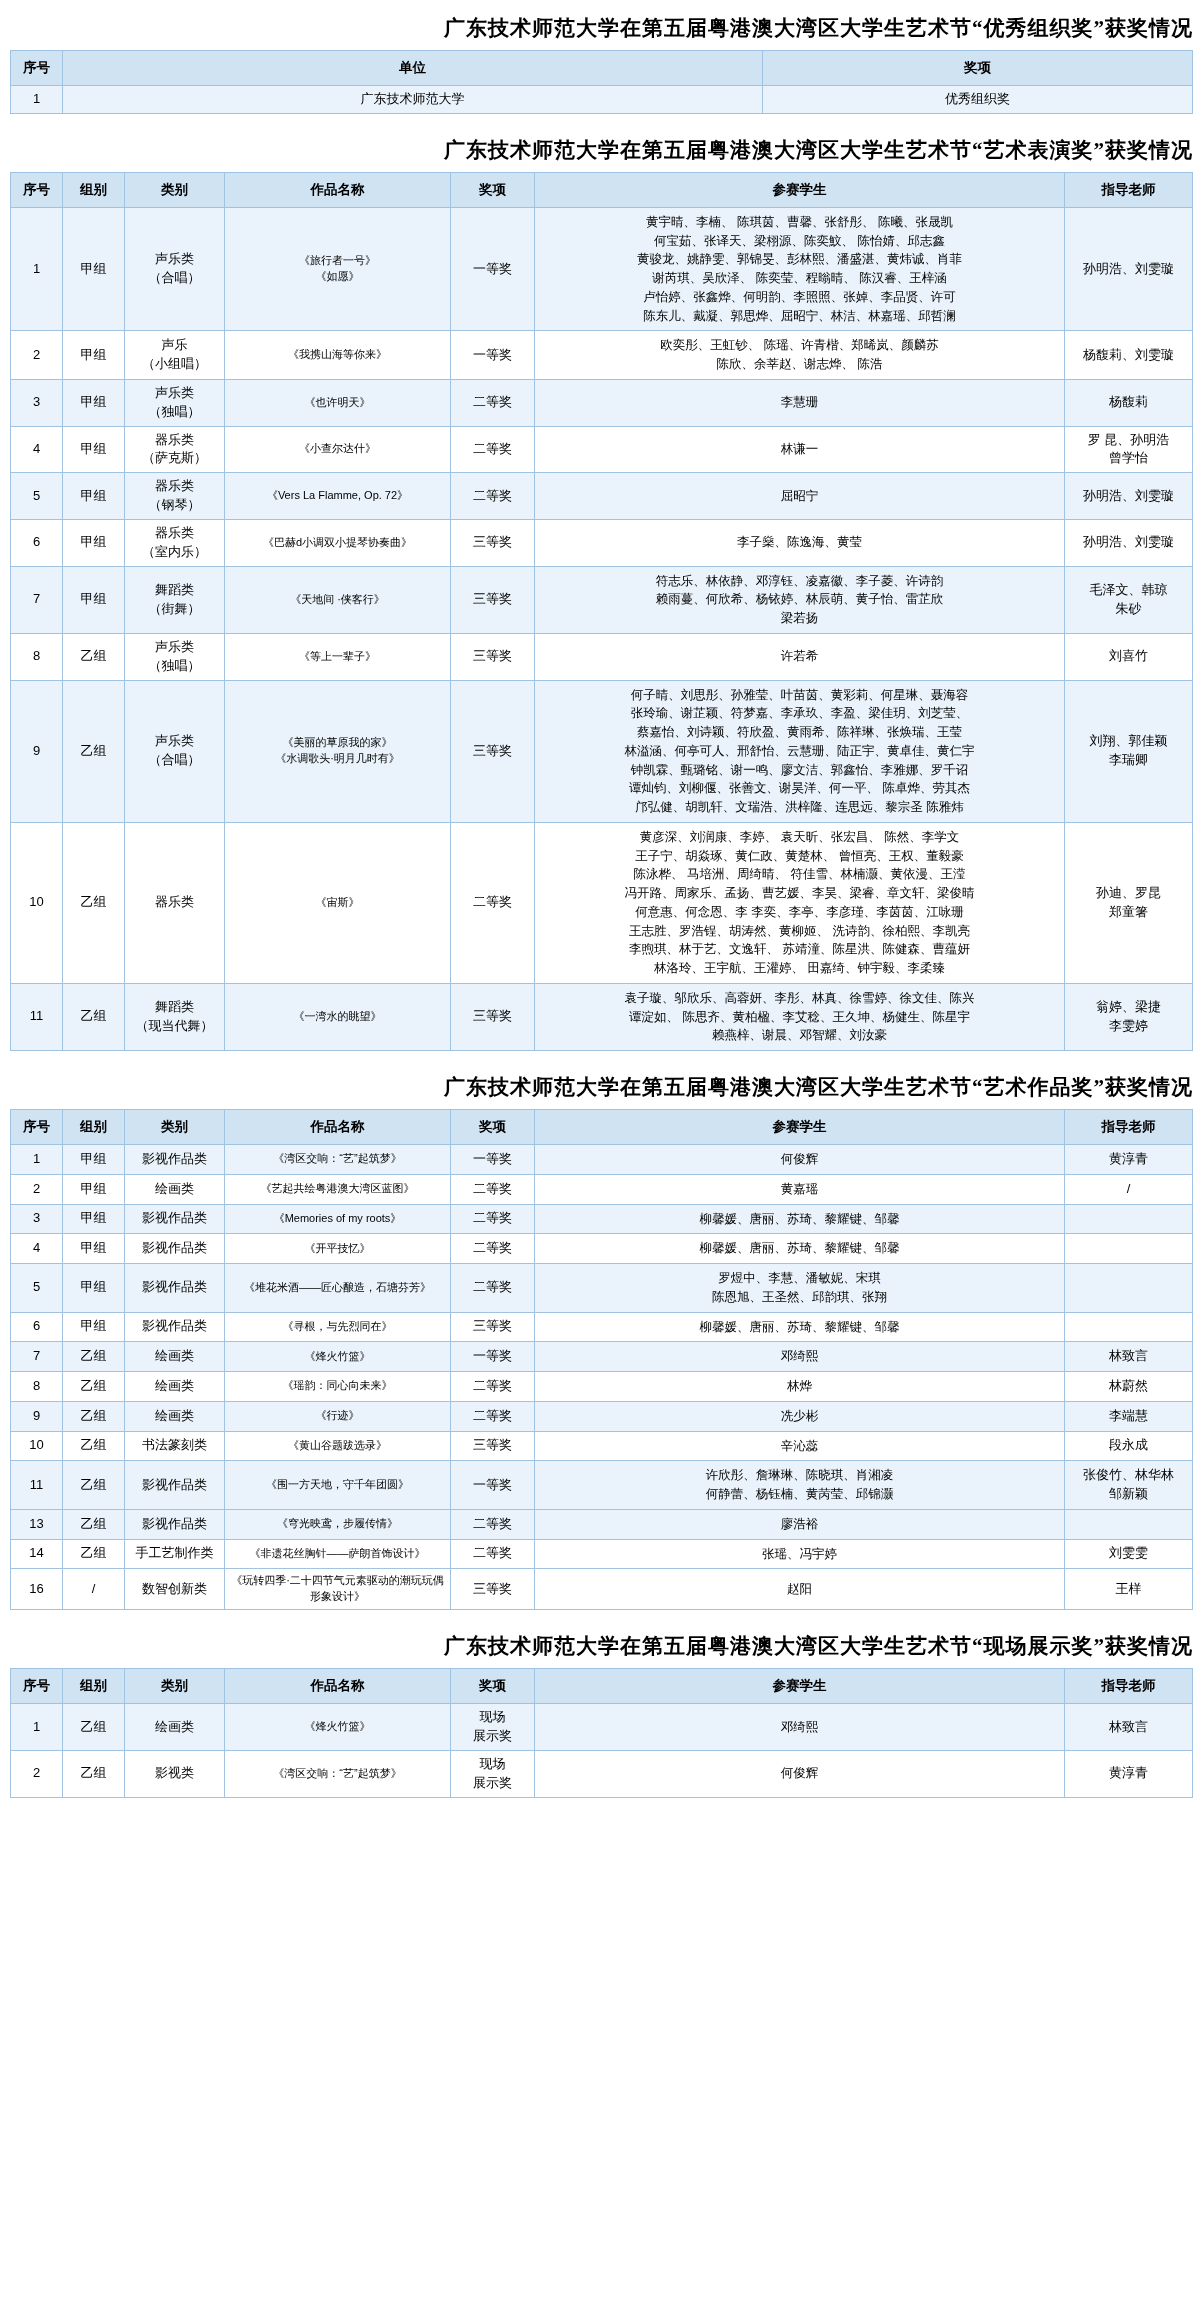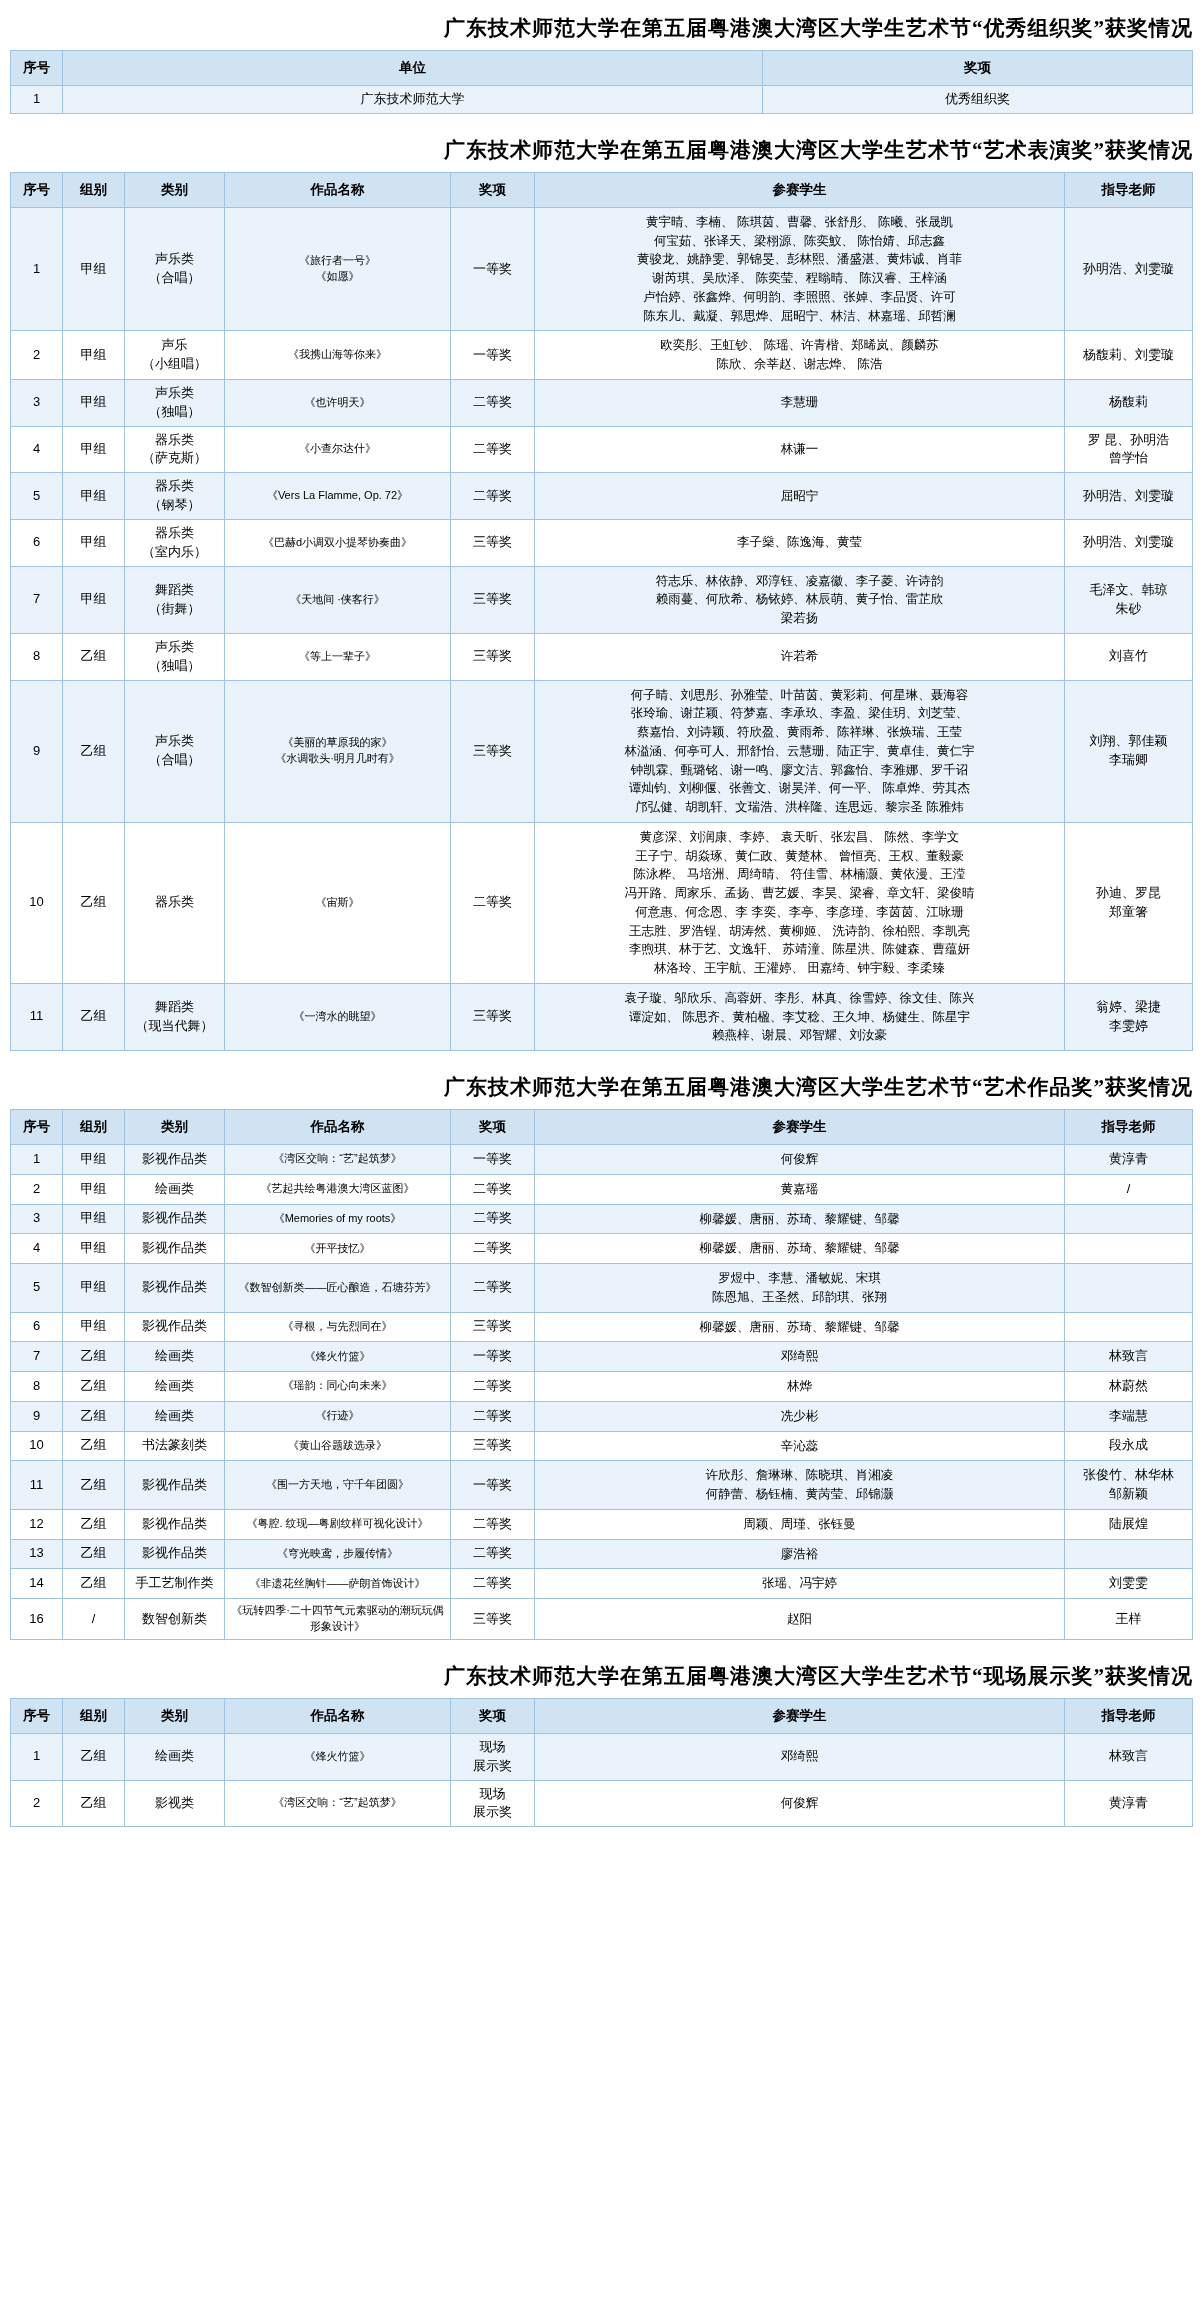--- a/index.html
+++ b/index.html
@@ -267,21 +267,21 @@
             <td>影视作品类</td>
             <td class="works">《开平技忆》</td>
             <td>二等奖</td>
             <td class="students">柳馨媛、唐丽、苏琦、黎耀键、邹馨</td>
             <td></td>
           </tr>
           <tr class="alt">
             <td>5</td>
             <td>甲组</td>
             <td>影视作品类</td>
-            <td class="works">《数智创新类——匠心酿造，石塘芬芳》</td>
+            <td class="works">《堆花米酒——匠心酿造，石塘芬芳》</td>
             <td>二等奖</td>
             <td class="students">罗煜中、李慧、潘敏妮、宋琪<br>陈恩旭、王圣然、邱韵琪、张翔</td>
             <td></td>
           </tr>
           <tr>
             <td>6</td>
             <td>甲组</td>
             <td>影视作品类</td>
             <td class="works">《寻根，与先烈同在》</td>
             <td>三等奖</td>
@@ -325,29 +325,20 @@
             <td>段永成</td>
           </tr>
           <tr class="alt">
             <td>11</td>
             <td>乙组</td>
             <td>影视作品类</td>
             <td class="works">《围一方天地，守千年团圆》</td>
             <td>一等奖</td>
             <td class="students">许欣彤、詹琳琳、陈晓琪、肖湘凌<br>何静蕾、杨钰楠、黄苪莹、邱锦灏</td>
             <td>张俊竹、林华林<br>邹新颖</td>
-          </tr>
-          <tr>
-            <td>12</td>
-            <td>乙组</td>
-            <td>影视作品类</td>
-            <td class="works">《粤腔. 纹现—粤剧纹样可视化设计》</td>
-            <td>二等奖</td>
-            <td class="students">周颖、周瑾、张钰曼</td>
-            <td>陆展煌</td>
           </tr>
           <tr class="alt">
             <td>13</td>
             <td>乙组</td>
             <td>影视作品类</td>
             <td class="works">《穹光映鸢，步履传情》</td>
             <td>二等奖</td>
             <td class="students">廖浩裕</td>
             <td></td>
           </tr>

